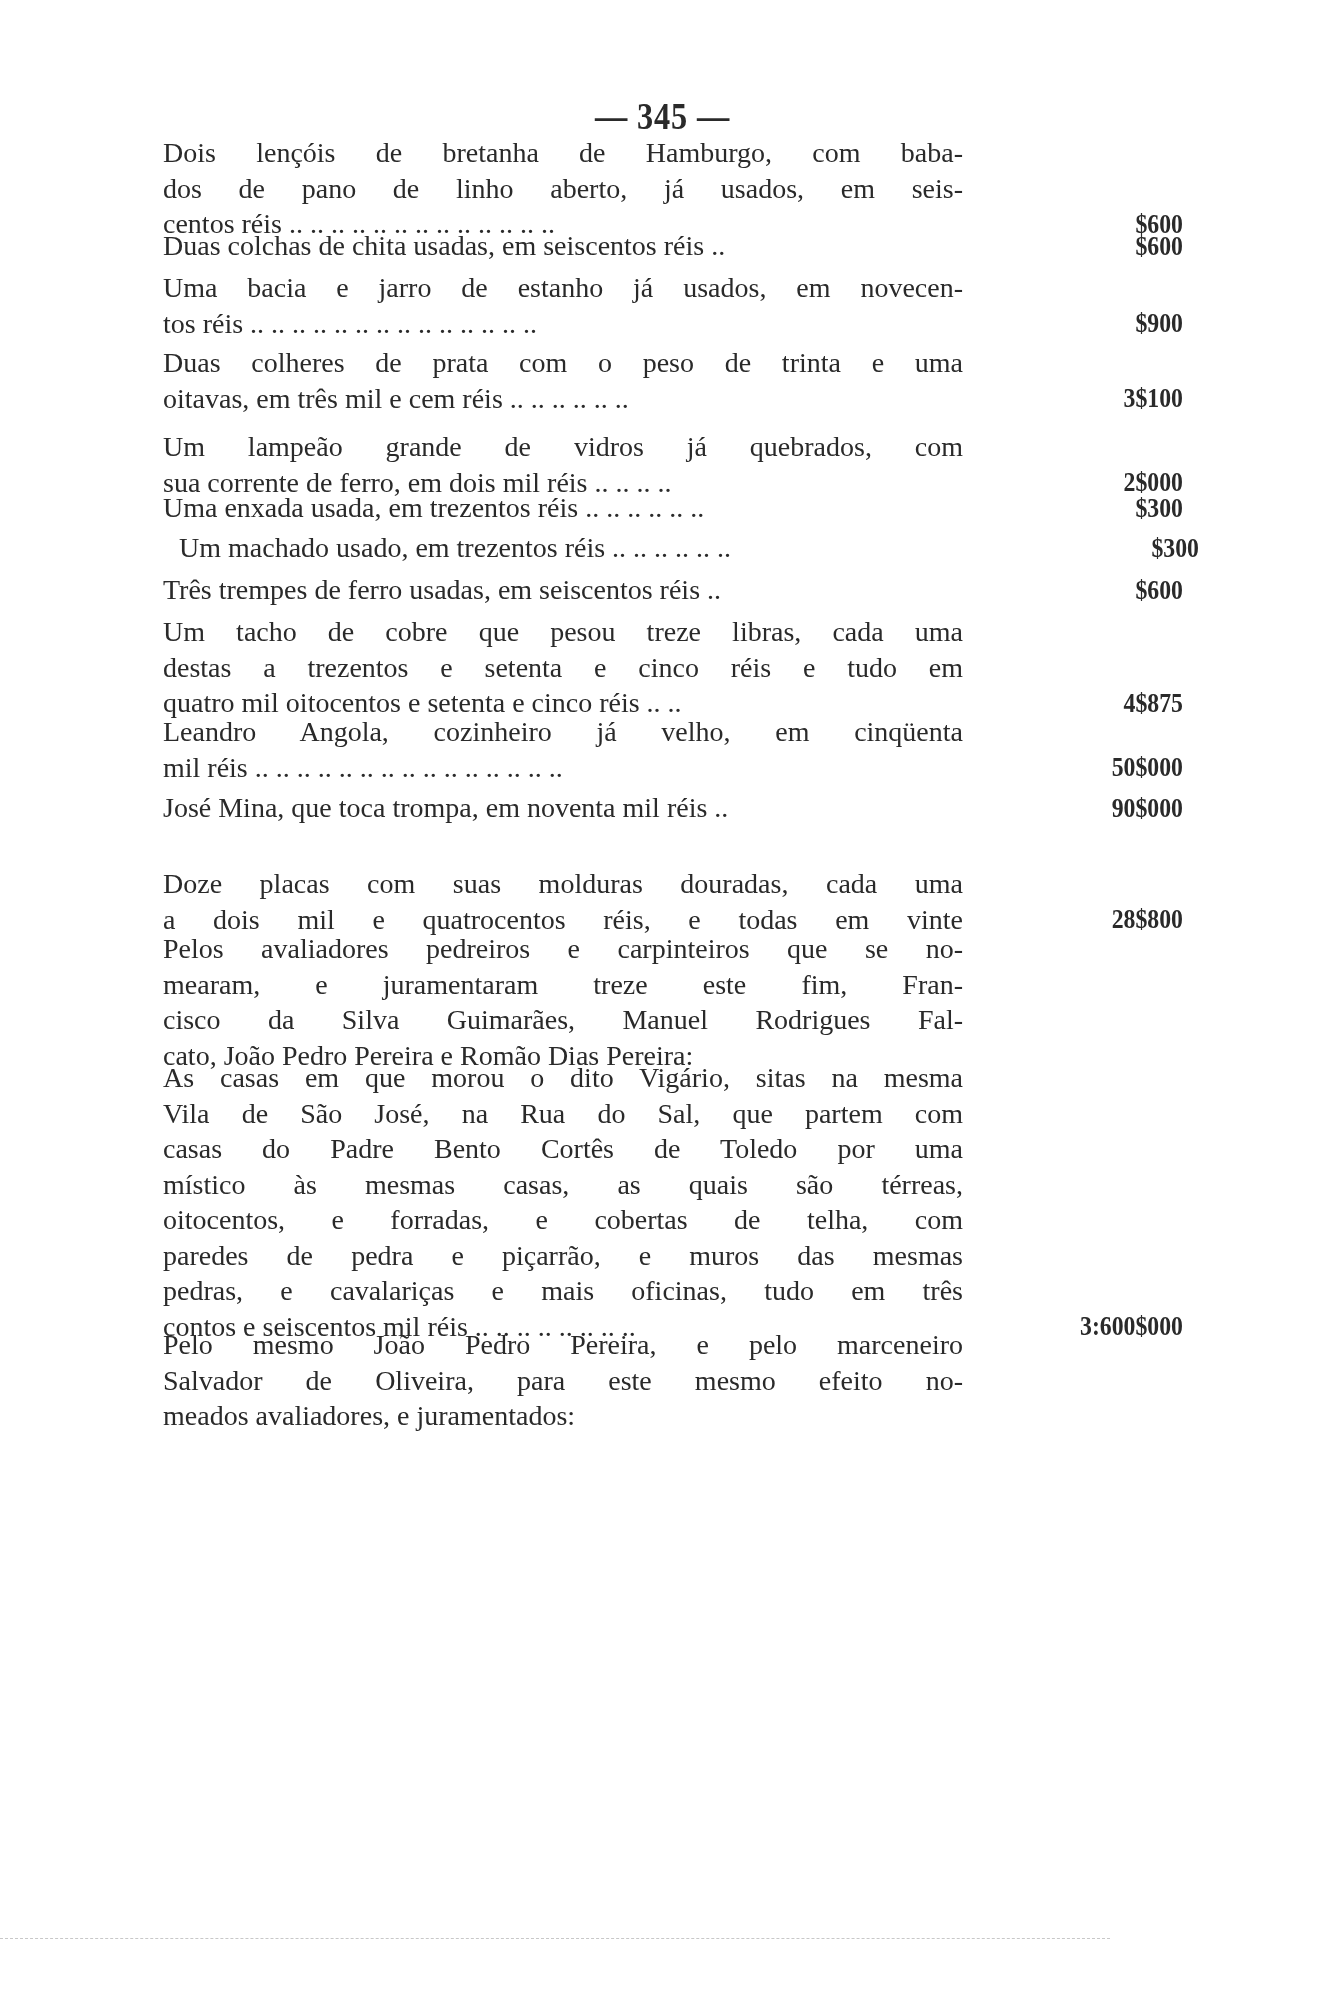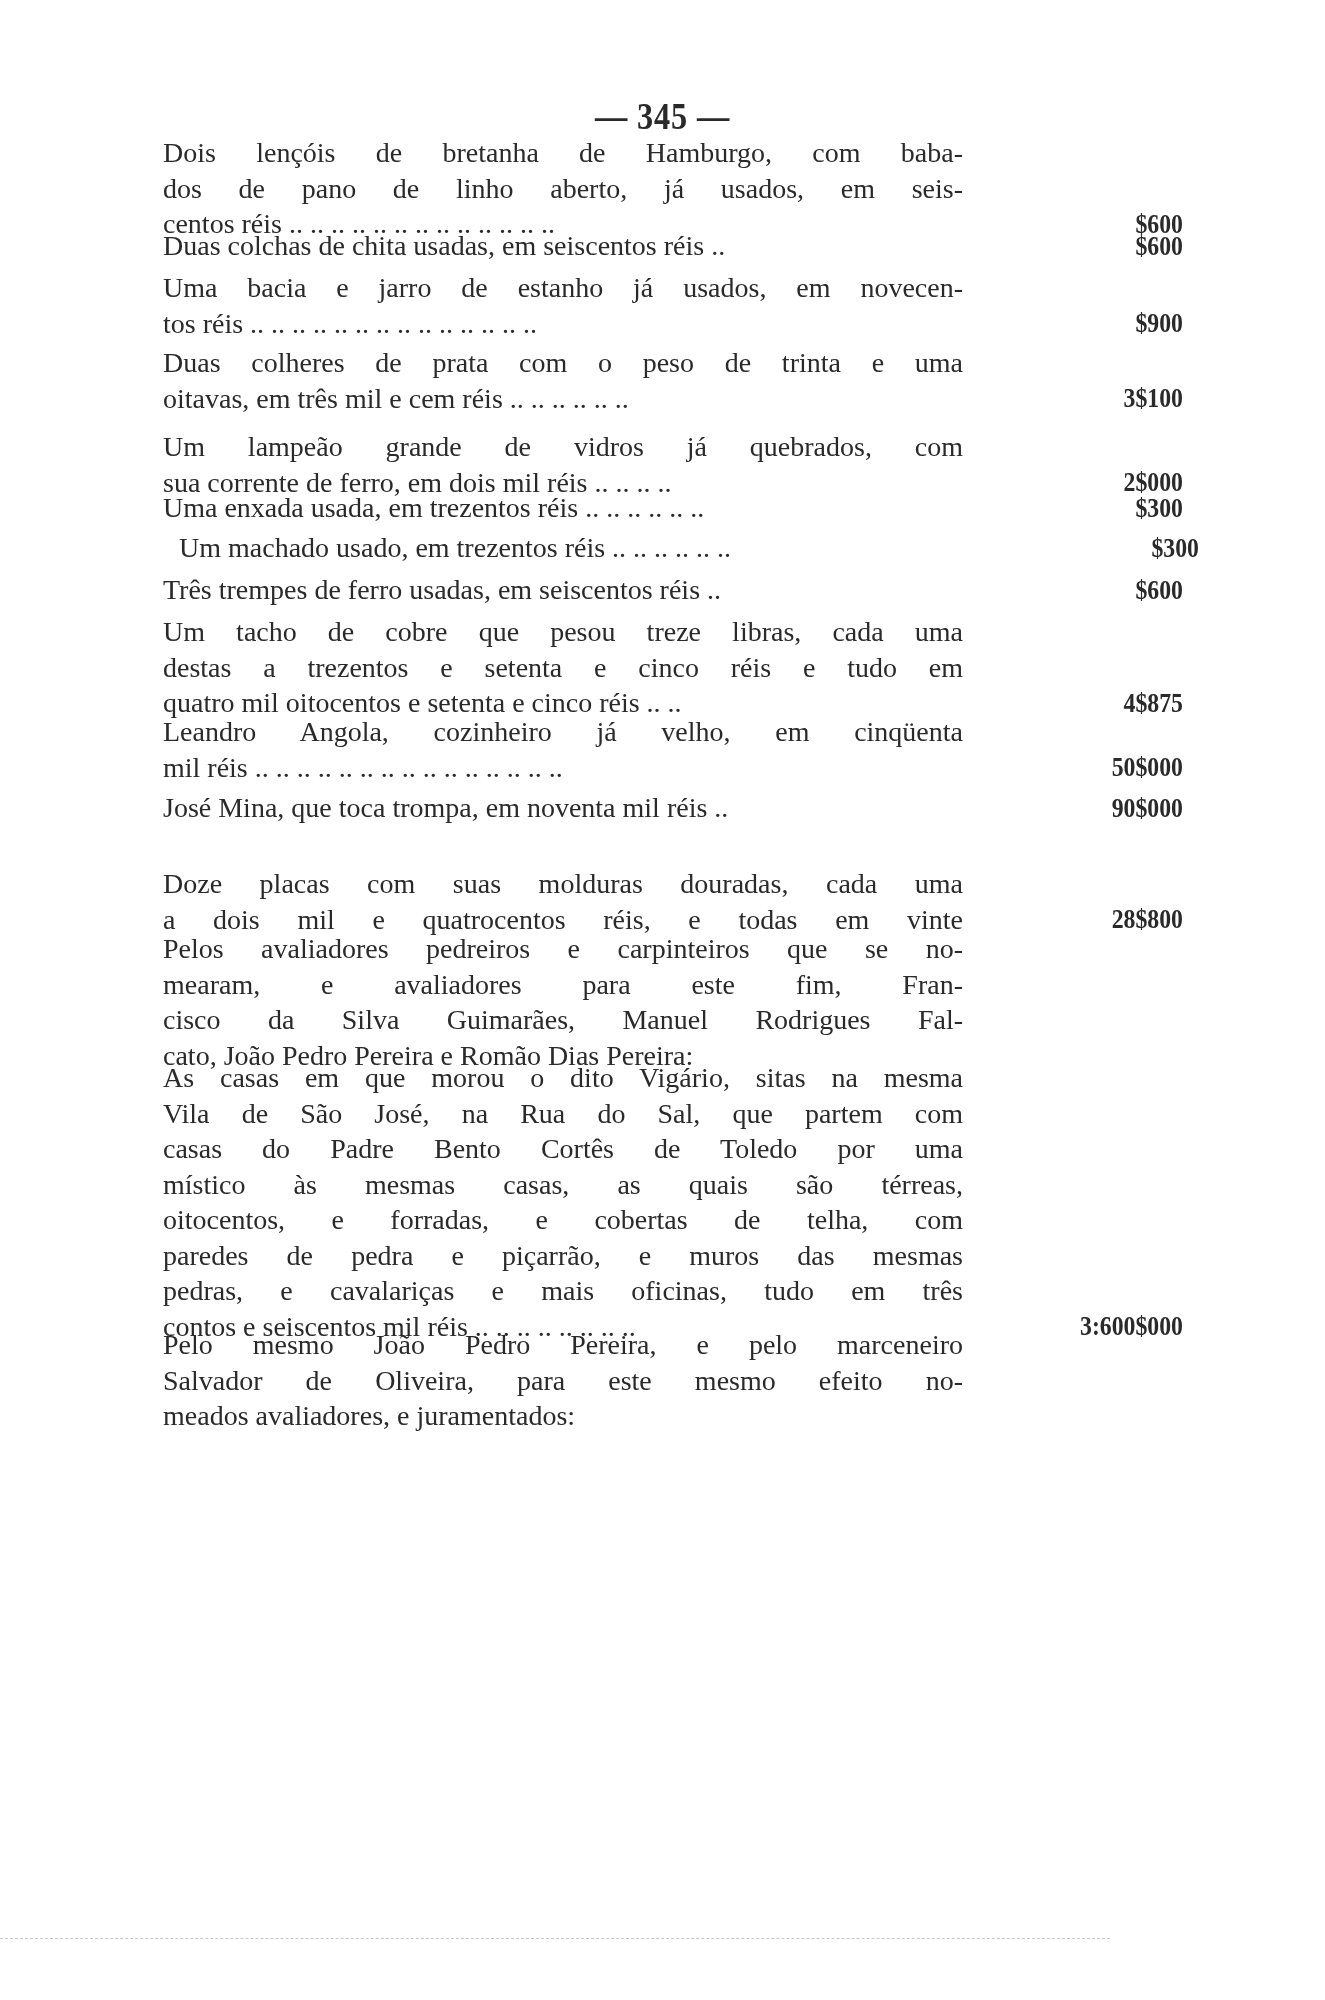--- a/index.html
+++ b/index.html
@@ -120,21 +120,21 @@
     <div class="entry" style="top: 866px;">
       <div class="text">
         <span class="line">Doze placas com suas molduras douradas, cada uma</span>
         <span class="line">a dois mil e quatrocentos réis, e todas em vinte</span>
       </div>
       <div class="amount">28$800</div>
     </div>
     <div class="entry" style="top: 931px;">
       <div class="text">
         <span class="line">Pelos avaliadores pedreiros e carpinteiros que se no-</span>
-        <span class="line">mearam, e avaliadores para este fim, Fran-</span>
+        <span class="line">mearam, e juramentaram treze este fim, Fran-</span>
         <span class="line">cisco da Silva Guimarães, Manuel Rodrigues Fal-</span>
         <span class="line last">cato, João Pedro Pereira e Romão Dias Pereira:</span>
       </div>
     </div>
     <div class="entry" style="top: 1060px;">
       <div class="text">
         <span class="line">As casas em que morou o dito Vigário, sitas na mesma</span>
         <span class="line">Vila de São José, na Rua do Sal, que partem com</span>
         <span class="line">casas do Padre Bento Cortês de Toledo por uma</span>
         <span class="line">místico às mesmas casas, as quais são térreas,</span>

